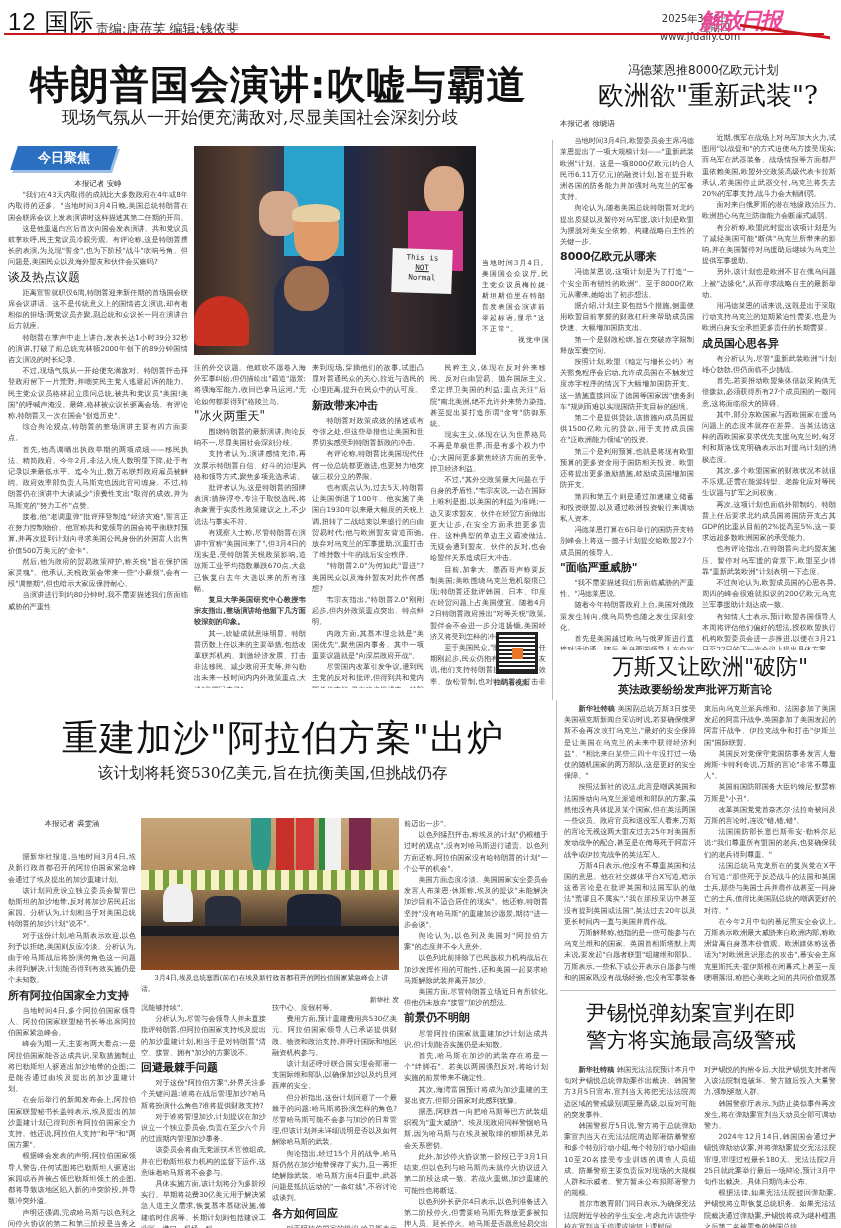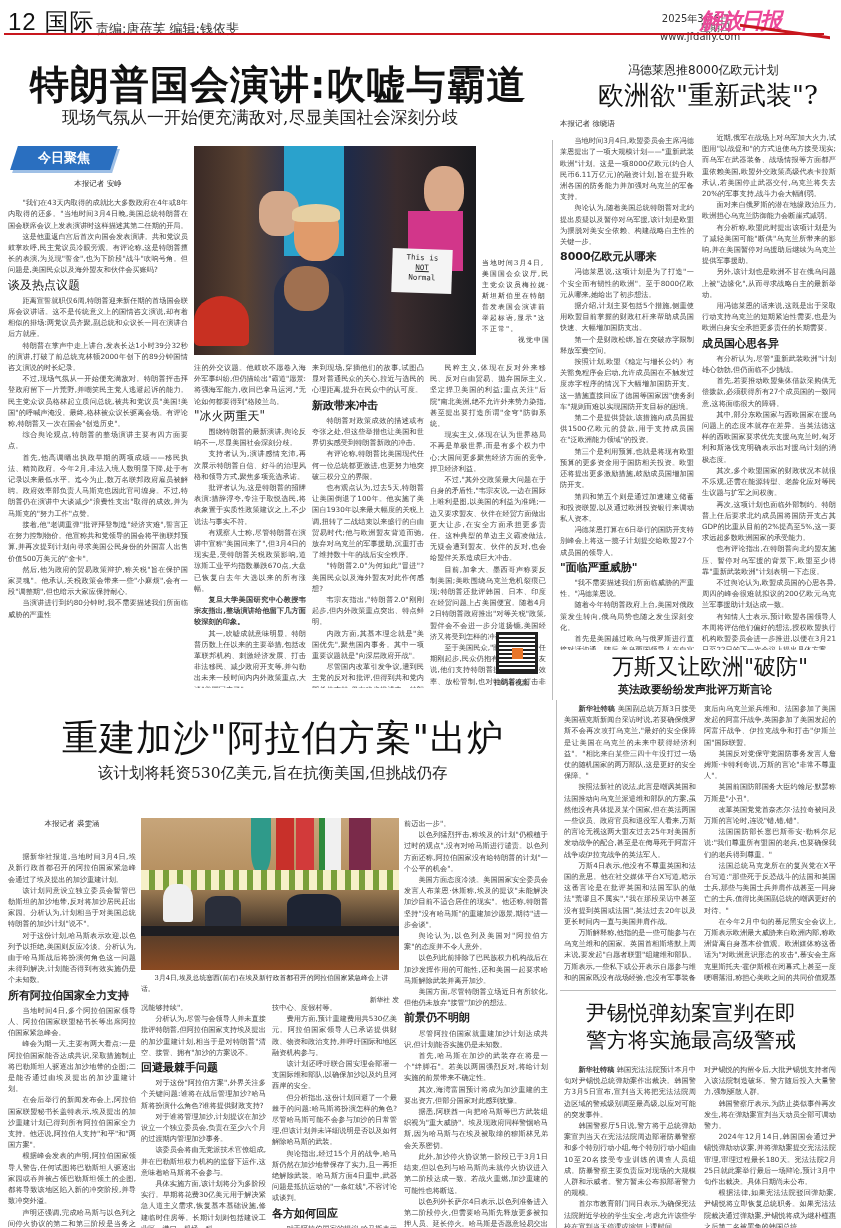--- a/index.html
+++ b/index.html
@@ -36,21 +36,21 @@
 <div class="masthead-tail"></div>
 
 <div class="abs" style="left:30px;top:58px;font-size:39px;font-weight:bold;color:#111;letter-spacing:1px;white-space:nowrap;font-family:'DejaVu Sans',sans-serif">特朗普国会演讲:吹嘘与霸道</div>
 <div class="abs" style="left:62px;top:106px;font-size:17px;color:#222;font-family:'DejaVu Serif',serif;white-space:nowrap">现场气氛从一开始便充满敌对,尽显美国社会深刻分歧</div>
 
 <div class="abs" style="left:14px;top:146px;width:100px;height:24px;background:#2a6fc0;transform:skewX(-18deg);box-shadow:3px 3px 0 #9fc0e6">
   <div style="transform:skewX(18deg);text-align:center;color:#fff;font-weight:bold;font-size:13px;line-height:24px;font-family:'DejaVu Serif',serif">今日聚焦</div>
 </div>
 
 <div class="abs col" style="left:8px;top:178px;width:180px;height:510px">
-  <div class="byline" style="margin-bottom:8px">本报记者 安峥</div>
+  <div class="byline" style="margin-bottom:0">本报记者 安峥</div>
   <p>"我们在43天内取得的成就比大多数政府在4年或8年内取得的还多。"当地时间3月4日晚,美国总统特朗普在国会联席会议上发表演讲时这样描述其第二任期的开局。</p>
   <p>这是他重返白宫后首次向国会发表演讲。共和党议员鼓掌欢呼,民主党议员冷眼旁观。有评论称,这是特朗普擅长的表演,为兑现"誓金",也为下阶段"战斗"吹响号角。但问题是,美国民众以及海外盟友和伙伴会买账吗?</p>
   <div class="sub sub-serif">谈及热点议题</div>
   <p>距离宣誓就职仅6周,特朗普迎来新任期的首场国会联席会议讲话。这不是传统意义上的国情咨文演说,却有着相似的排场:两党议员齐聚,副总统和众议长一同在演讲台后方就座。</p>
   <p>特朗普在掌声中走上讲台,发表长达1小时39分32秒的演讲,打破了前总统克林顿2000年创下的89分钟国情咨文演说的时长纪录。</p>
   <p>不过,现场气氛从一开始便充满敌对。特朗普抨击拜登政府留下一片荒野,并嘲笑民主党人逃避起诉的能力。民主党众议员格林起立质问总统,被共和党议员"美国!美国"的呼喊声淹没。最终,格林被众议长驱离会场。有评论称,特朗普又一次在国会"创造历史"。</p>
   <p>综合舆论观点,特朗普的整场演讲主要有四方面要点。</p>
   <p>首先,他高调晒出执政早期的两项成绩——移民执法、精简政府。今年2月,非法入境人数明显下降,处于有记录以来最低水平。迄今为止,数万名联邦政府雇员被解聘。政府效率部负责人马斯克也因此官司缠身。不过,特朗普仍在演讲中大谈减少"浪费性支出"取得的成效,并为马斯克的"努力工作"点赞。</p>
   <p>接着,他"老调重弹"批评拜登制造"经济灾难",誓言正在努力控制物价。他宣称共和党领导的国会将平衡联邦预算,并再次提到计划向寻求美国公民身份的外国富人出售价值500万美元的"金卡"。</p>
   <p>然后,他为政府的贸易政策辩护,称关税"旨在保护国家灵魂"。他承认,关税政策会带来一些"小麻烦",会有一段"调整期",但也暗示大家应保持耐心。</p>

